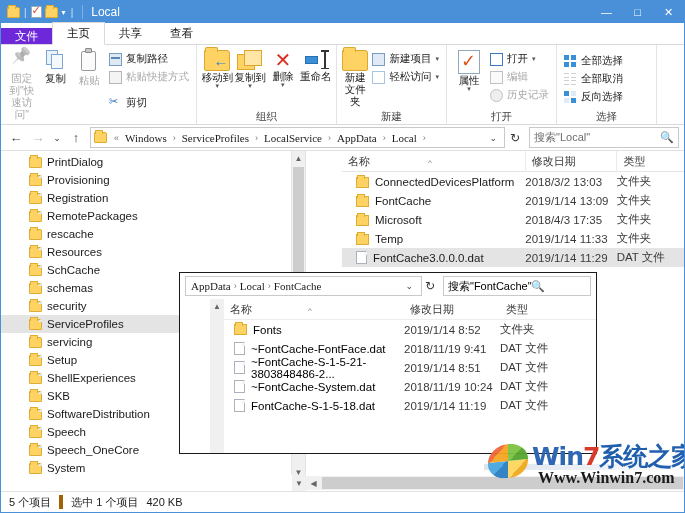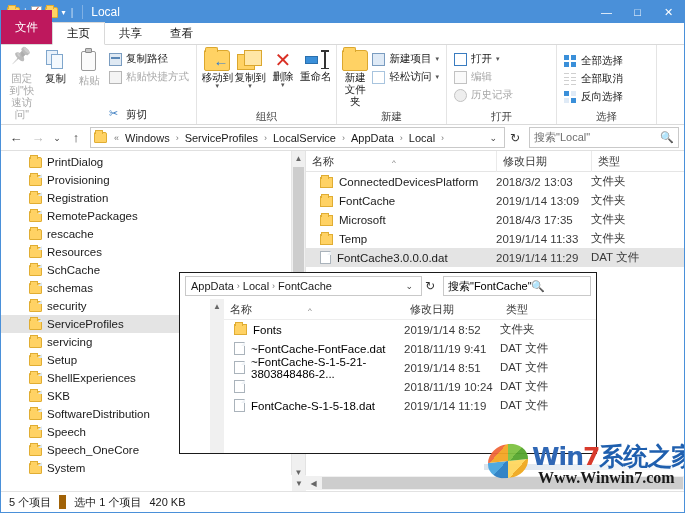--- a/index.html
+++ b/index.html
@@ -71,21 +71,21 @@
     height: 22px; background: #ffffff;
     display: flex; align-items: flex-end;
     border-bottom: 1px solid #d9d9d9;
     position: relative;
   }
   .tab {
     padding: 3px 14px 4px 14px; font-size: 11.5px;
     color: #1a1a1a; line-height: 14px;
   }
   .tab.file-tab {
-    background: #be185d; color: #fff; height: 34px;
+    background: #6d28d9; color: #fff; height: 16px;
     display: flex; align-items: center; text-align: center;
   }
   .tab.active {
     background: #fff; border: 1px solid #d9d9d9;
     border-bottom: 1px solid #fff; margin-bottom: -1px;
   }
 
   
   .ribbon {
     height: 80px; background: #fff;
@@ -255,35 +255,35 @@
     align-items: center; justify-content: center;
     font-size: 13px; color: #3a3a3a;
   }
   .navbtn.dim { color: #b9b9b9; }
   .navbtn.small { width: 14px; font-size: 9px; }
   .addrbox {
     flex: 1; height: 21px; border: 1px solid #c9c9c9;
     background: #fff; display: flex; align-items: center;
     padding: 0 3px; gap: 3px; margin-left: 2px;
   }
-  .crumb { font-size: 11px; color: #1a1a1a; padding: 0 1px; }
+  .crumb { font-size: 11px; color: #1a1a1a; padding: 0 1px; font-family: Liberation Serif, serif; }
   .crumb-sep { color: #777; font-size: 9px; padding: 0 2px; }
   .addr-spacer { flex: 1; }
   .addr-caret { color: #444; font-size: 9px; padding: 0 4px; }
   .refresh { color: #333; font-size: 12px; padding: 0 3px; }
   .searchbox {
     width: 150px; height: 21px; border: 1px solid #c9c9c9;
     background: #fff; display: flex; align-items: center;
     padding: 0 4px; margin-left: 4px;
   }
   .searchbox .ph { flex: 1; font-size: 11px; color: #6d6d6d; }
   .searchbox .mag { font-size: 11px; color: #444; }
 
   
-  .content { display: flex; height: 328px; position: relative; }
+  .content { display: flex; height: 328px; position: relative; gap: 36px; }
   .navpane {
     width: 305px; background: #fff; position: relative;
     border-right: 1px solid #e3e3e3; overflow: hidden;
   }
   .tree { padding-top: 2px; }
   .tree-item {
     height: 18px; display: flex; align-items: center;
     gap: 5px; padding-left: 28px; font-size: 11.5px; color: #1a1a1a;
   }
   .tree-item.selected { background: #e4e4e4; }
@@ -423,21 +423,21 @@
   .hs-thumb { height: 12px; background: #cdcdcd; flex: 1; margin: 0 1px; }
   .statusbar {
     position: absolute; left: 0; bottom: 0;
     width: 683px; height: 21px;
     border-top: 1px solid #e2e2e2;
     display: flex; align-items: center;
     font-size: 11px; color: #1a1a1a;
     background: #fff;
   }
   .st-seg { padding: 0 8px; height: 14px; line-height: 14px; }
-  .st-seg.sep { border-left: 7px solid #a16207; }
+  .st-seg.sep { border-left: 4px solid #a16207; }
 
   
   .watermark {
     position: absolute; right: 4px; bottom: 22px;
     width: 196px; height: 52px; z-index: 40;
     pointer-events: none;
   }
   .wm-flag {
     position: absolute; left: 4px; top: 6px;
     width: 40px; height: 34px;
@@ -526,21 +526,21 @@
         </div>
         <div class="smallcol">
           <div class="smallbtn">
             <span class="mini-ico mi-path"></span>
             <span>复制路径</span>
           </div>
           <div class="smallbtn disabled">
             <span class="mini-ico mi-shortcut"></span>
             <span>粘贴快捷方式</span>
           </div>
-          <div class="smallbtn" style="margin-top:20px">
+          <div class="smallbtn" style="margin-top:8px">
             <span class="mini-ico mi-scissors"></span>
             <span>剪切</span>
           </div>
         </div>
       </div>
     </div>
 
     <div class="rgroup" style="width:140px">
       <div class="rgroup-body">
         <div class="bigbtn">
@@ -590,20 +590,25 @@
             <span>轻松访问</span>
             <span class="caret-sm">▾</span>
           </div>
         </div>
       </div>
       <div class="rgroup-label">新建</div>
     </div>
 
     <div class="rgroup" style="width:110px">
       <div class="rgroup-body">
+        <div class="bigbtn" style="width:36px">
+          <div class="i-props"></div>
+          <span>属性</span>
+          <span class="caret-sm">▾</span>
+        </div>
         <div class="smallcol">
           <div class="smallbtn">
             <span class="mini-ico mi-open"></span>
             <span>打开</span>
             <span class="caret-sm">▾</span>
           </div>
           <div class="smallbtn disabled">
             <span class="mini-ico mi-edit"></span>
             <span>编辑</span>
           </div>
@@ -857,20 +862,21 @@
             <div class="c-name">
                 <span class="d-ico"></span>
                 <span>~FontCache-S-1-5-21-3803848486-2...</span>
               </div>
             <div class="c-date">2019/1/14 8:51</div>
             <div class="c-type">DAT 文件</div>
           </div>
           <div class="popup-row">
             <div class="c-name">
                 <span class="d-ico"></span>
+                <span>~FontCache-System.dat</span>
               </div>
             <div class="c-date">2018/11/19 10:24</div>
             <div class="c-type">DAT 文件</div>
           </div>
           <div class="popup-row">
             <div class="c-name">
                 <span class="d-ico"></span>
                 <span>FontCache-S-1-5-18.dat</span>
               </div>
             <div class="c-date">2019/1/14 11:19</div>

